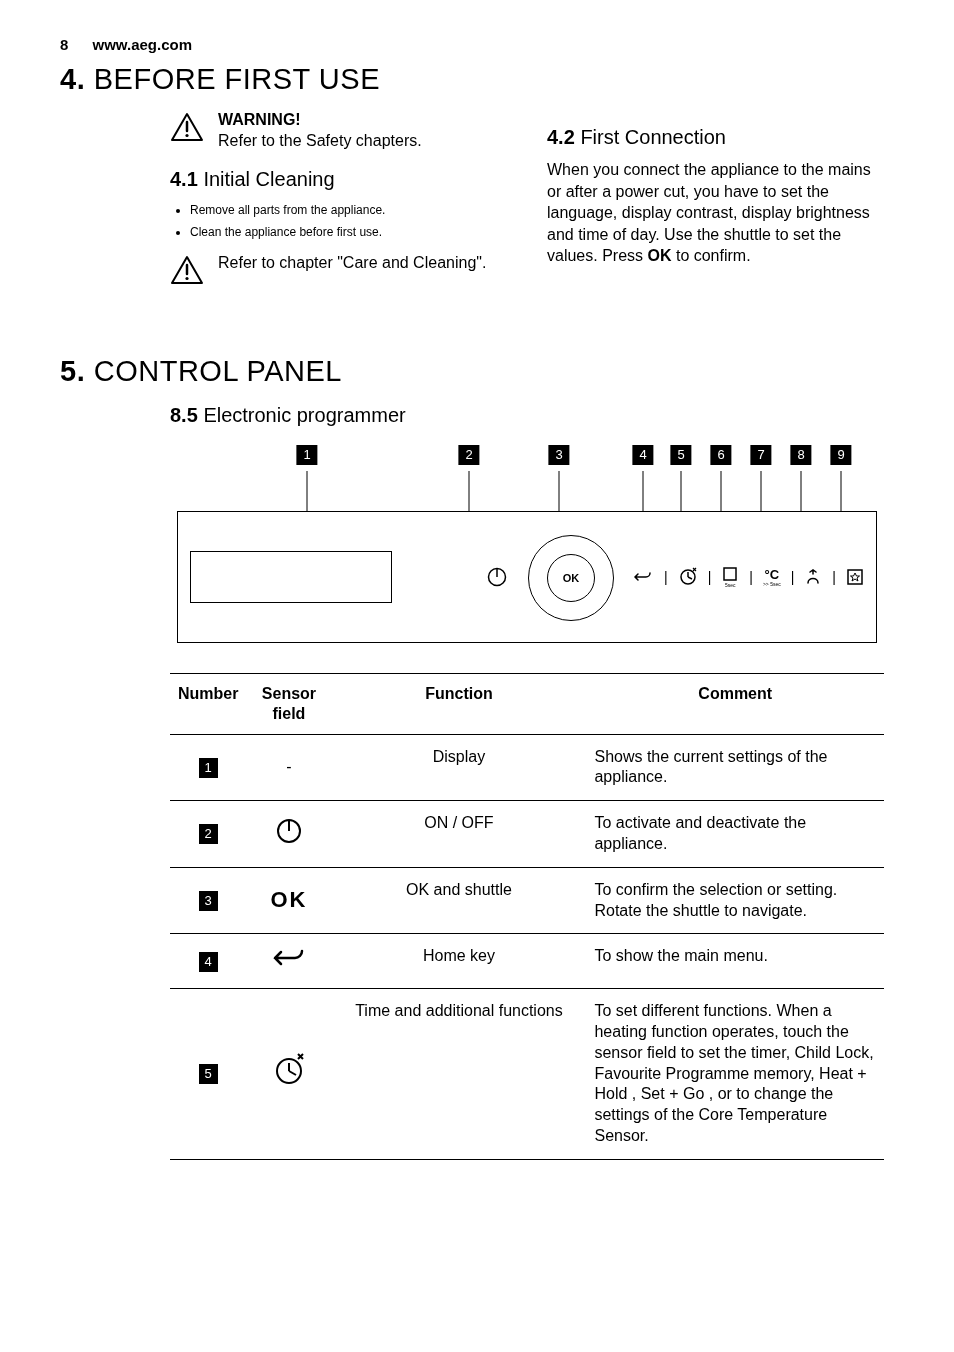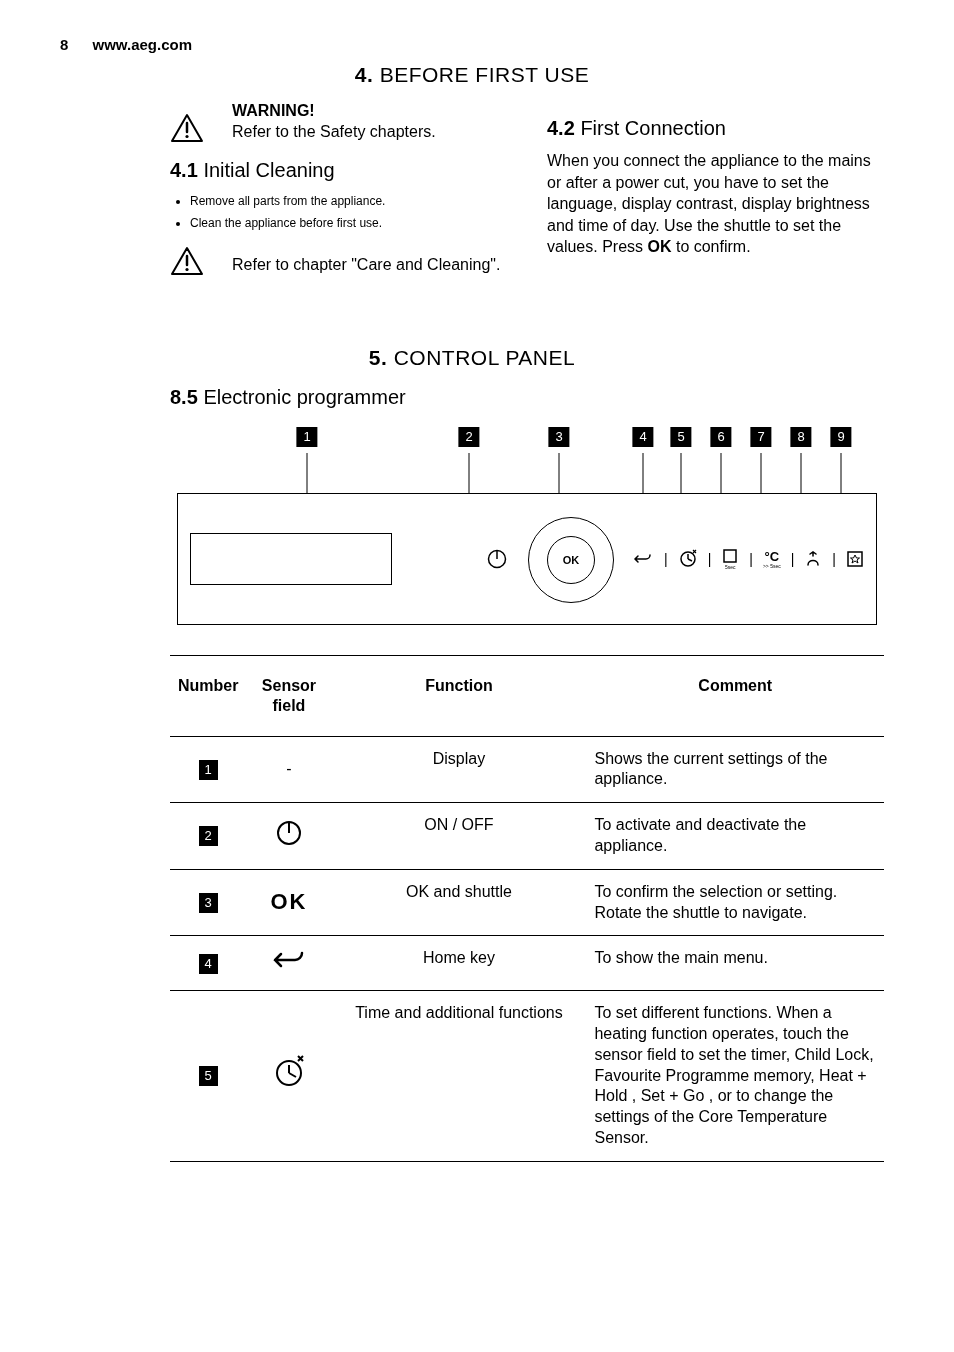--- a/index.html
+++ b/index.html
@@ -16,25 +16,24 @@
   .header-line {
     font-size: 15px;
     font-weight: 700;
     margin-bottom: 10px;
   }
   .header-page {
     display: inline-block;
     margin-right: 20px;
   }
   h1.section {
-    font-size: 21px;
+    font-size: 29px;
     font-weight: 400;
     margin: 10px 0 14px 0;
     letter-spacing: 0.5px;
-    text-align: center;
   }
   h1.section .num {
     font-weight: 700;
   }
   .cols {
     display: flex;
     gap: 40px;
     margin-left: 110px;
   }
   .col {
@@ -43,22 +42,22 @@
   h2.sub {
     font-size: 20px;
     font-weight: 400;
     margin: 16px 0 10px 0;
   }
   h2.sub .num {
     font-weight: 700;
   }
   .warn-row {
     display: flex;
-    align-items: flex-end;
-    gap: 28px;
+    align-items: flex-start;
+    gap: 14px;
     margin-bottom: 10px;
   }
   .warn-icon {
     flex-shrink: 0;
     margin-top: 2px;
   }
   .warn-text {
     font-size: 16px;
     line-height: 1.3;
   }
@@ -174,21 +173,21 @@
     margin-bottom: 14px;
   }
   table.funcs {
     border-collapse: collapse;
     width: 100%;
     font-size: 16px;
   }
   table.funcs th {
     border-top: 1px solid #000;
     border-bottom: 1px solid #000;
-    padding: 20px 8px;
+    padding: 10px 8px;
     font-weight: 700;
     text-align: center;
     vertical-align: top;
     line-height: 1.25;
   }
   table.funcs td {
     border-bottom: 1px solid #000;
     padding: 12px 8px;
     vertical-align: top;
     line-height: 1.3;

